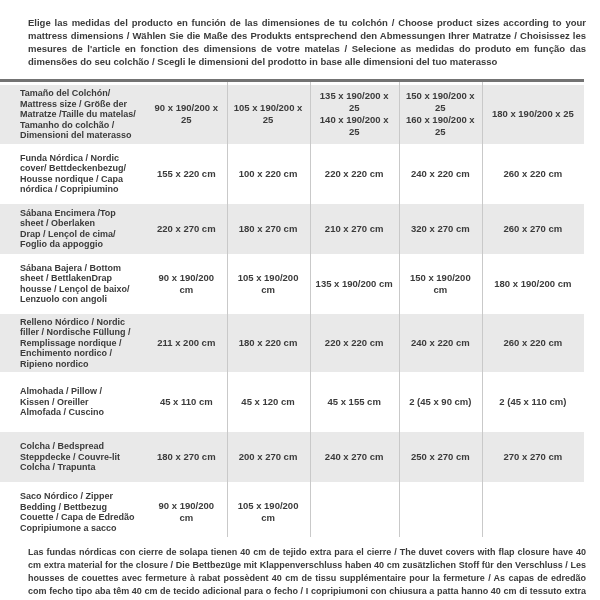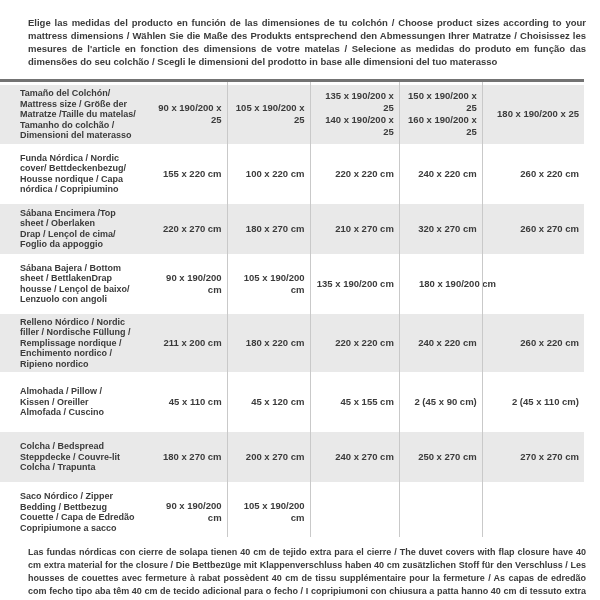--- a/index.html
+++ b/index.html
@@ -65,21 +65,21 @@
   .cell.label {
     flex: 0 0 25%;
     padding-left: 20px;
     font-size: 9px;
     line-height: 10.5px;
     text-align: left;
   }
   .cell.val {
     font-size: 9.5px;
     line-height: 12px;
-    text-align: right;
+    text-align: center;
   }
   .cell.c1 { flex: 0 0 13.8%; }
   .cell.c2 { flex: 0 0 14.2%; }
   .cell.c3 { flex: 0 0 15.3%; }
   .cell.c4 { flex: 0 0 14.2%; }
   .cell.c5 { flex: 0 0 17.5%; }
   .footnote {
     margin-top: 9px;
     font-size: 9px;
     line-height: 13px;
@@ -138,20 +138,21 @@
     </div>
 
     <div class="trow">
       <div class="cell label">Sábana Bajera / Bottom
 sheet / BettlakenDrap
 housse / Lençol de baixo/
 Lenzuolo con angoli</div>
       <div class="cell val c1">90 x 190/200 cm</div>
       <div class="cell val c2">105 x 190/200 cm</div>
       <div class="cell val c3">135 x 190/200 cm</div>
+      <div class="cell val c4">150 x 190/200 cm</div>
       <div class="cell val c5">180 x 190/200 cm</div>
     </div>
 
     <div class="trow stripe">
       <div class="cell label">Relleno Nórdico / Nordic
 filler / Nordische Füllung /
 Remplissage nordique /
 Enchimento nordico /
 Ripieno nordico</div>
       <div class="cell val c1">211 x 200 cm</div>

